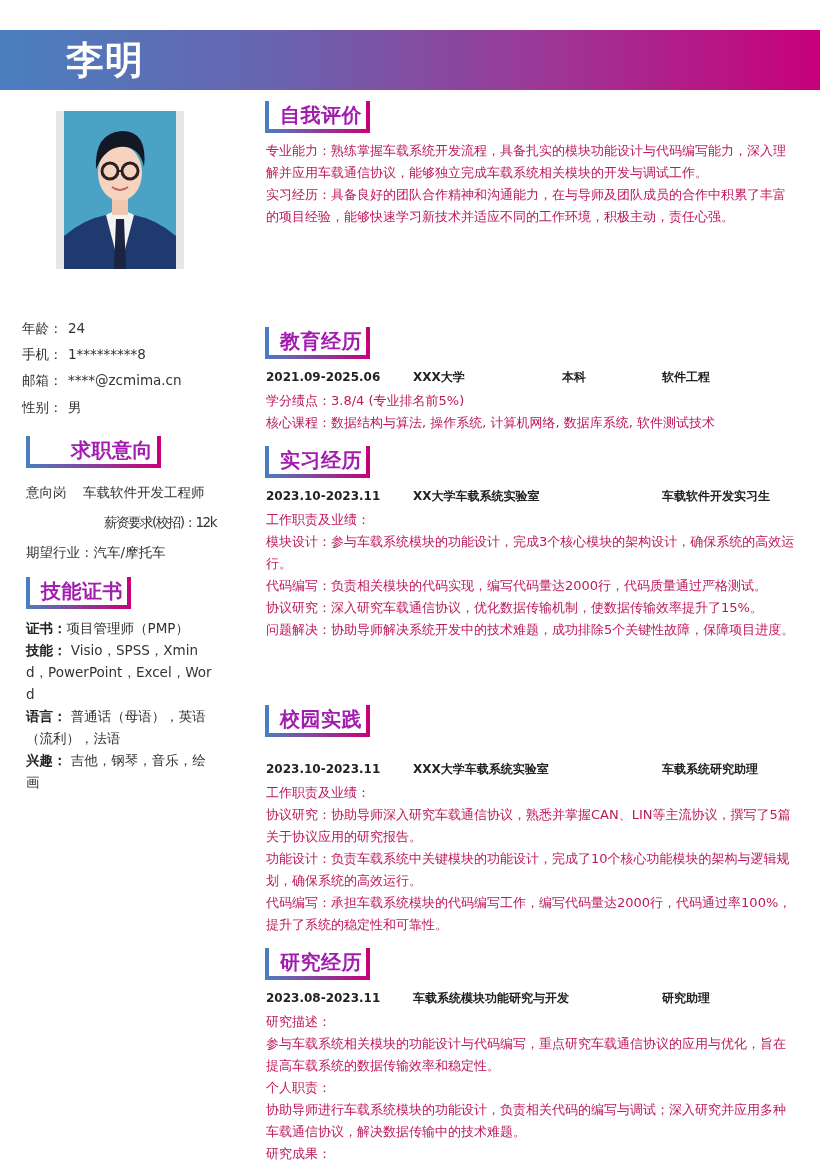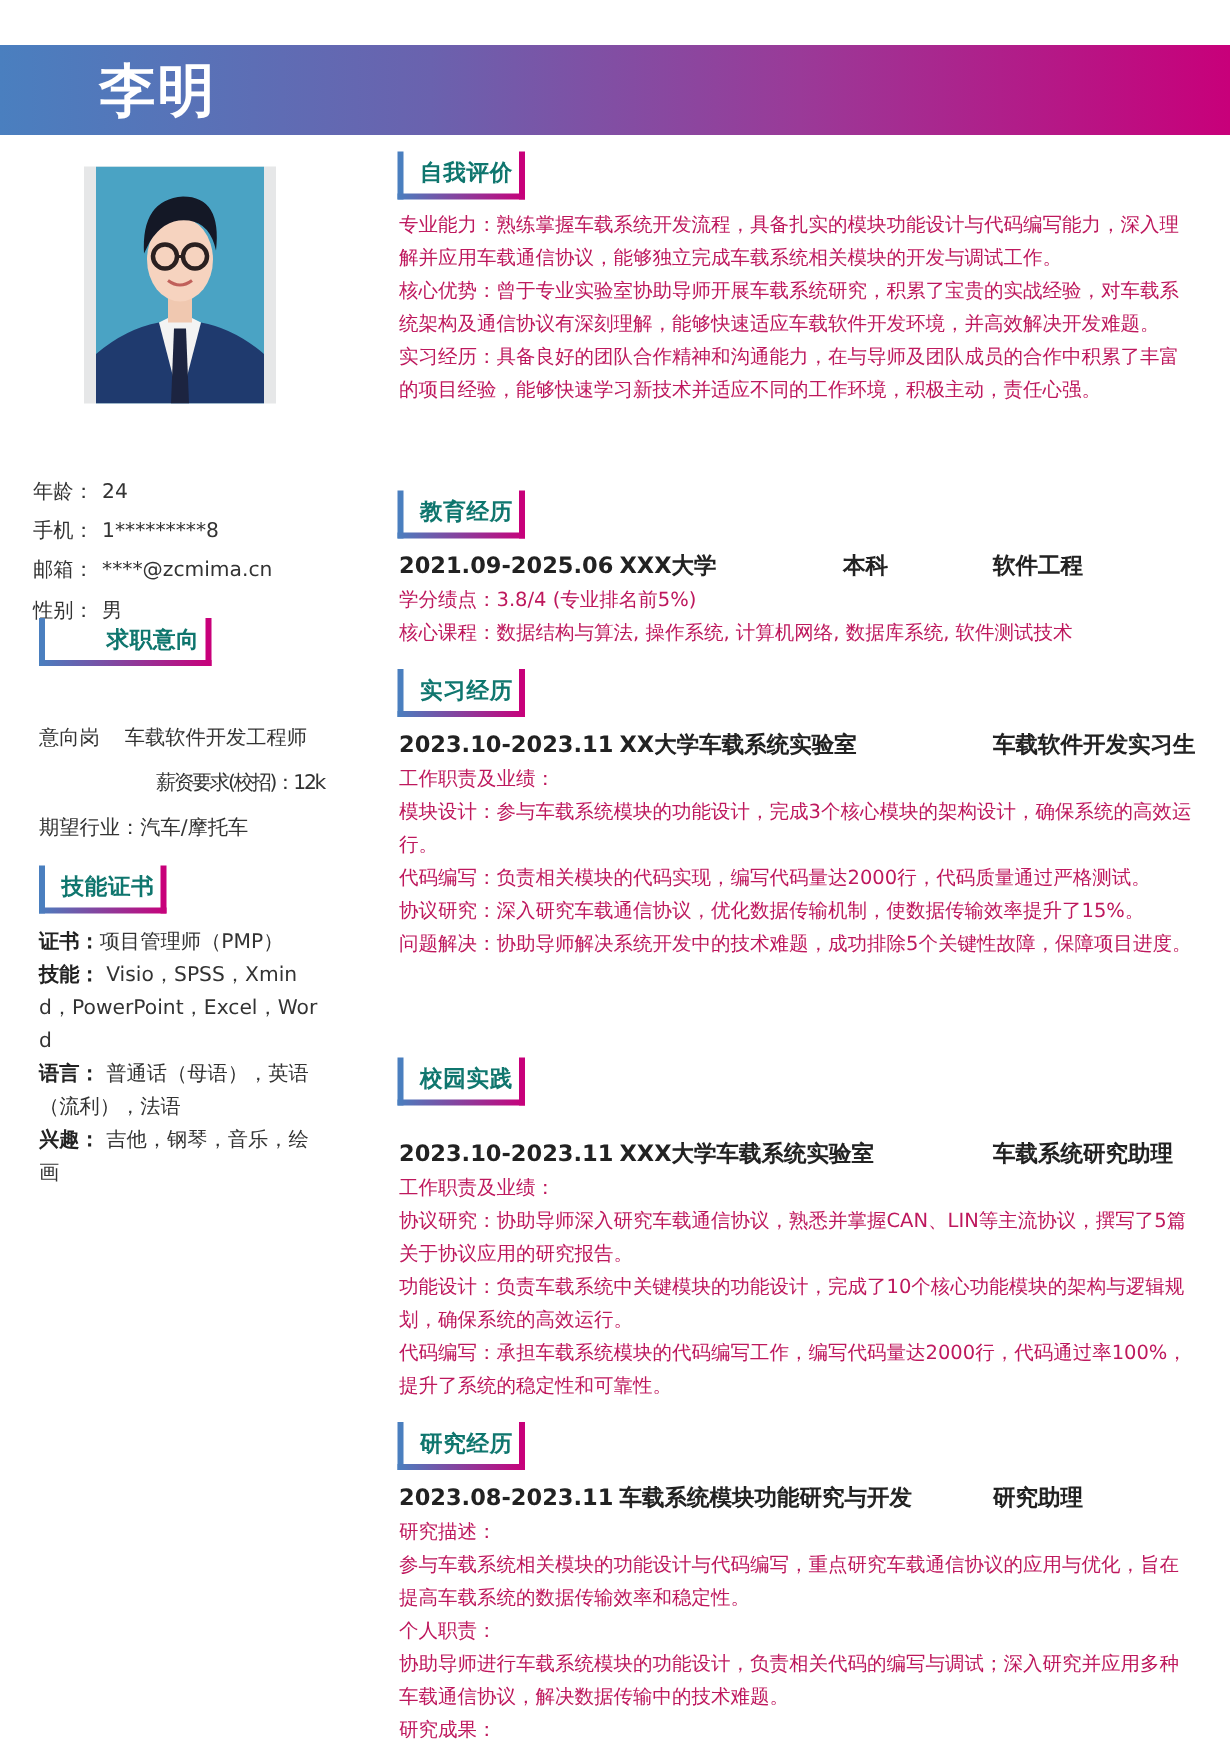--- a/index.html
+++ b/index.html
@@ -24,21 +24,21 @@
     position: absolute; left: 22px; font-size: 13.5px; line-height: 20px; color: #333;
     white-space: nowrap;
   }
   .info-row .lbl { display: inline-block; width: 46px; }
 
   .sec-title {
     position: absolute; height: 32px; padding: 0 8px 0 11px;
     border-left: 4px solid #4a7fbf;
   }
   .sec-title .txt {
-    font-size: 15px; font-weight: bold; color: #0f766e; line-height: 28px; display: block;
+    font-size: 20px; font-weight: bold; color: #a21caf; line-height: 28px; display: block;
     letter-spacing: 0.5px;
   }
   .sec-title::after {
     content: ""; position: absolute; left: -4px; right: 0; bottom: 0; height: 4px;
     background: linear-gradient(90deg, #4a7fbf, #c8007a);
   }
   .sec-title::before {
     content: ""; position: absolute; right: 0; top: 0; bottom: 0; width: 4px;
     background: #c8007a;
   }
@@ -47,21 +47,21 @@
     position: absolute; left: 26px; width: 190px; font-size: 13.5px; line-height: 22px; color: #333;
   }
   .side-text b { color: #222; }
 
   .main-text {
     position: absolute; left: 266px; width: 530px; font-size: 13px; line-height: 22px; color: #be185d;
     word-break: break-all;
   }
   .entry-head {
     position: absolute; left: 266px; width: 540px; height: 22px;
-    font-size: 15px; font-weight: bold; color: #222; line-height: 22px; white-space: nowrap;
+    font-size: 12px; font-weight: bold; color: #222; line-height: 22px; white-space: nowrap;
   }
   .entry-head span { position: absolute; top: 0; }
   .overlap { position: relative; display: inline-block; }
 </style>
 </head>
 <body>
 
 <div class="header-band">
   <div class="header-name">李明</div>
 </div>
@@ -96,21 +96,21 @@
 <div class="info-row" style="top:344px;">
   <span class="lbl">手机：</span><span>1*********8</span>
 </div>
 <div class="info-row" style="top:370px;">
   <span class="lbl">邮箱：</span><span>****@zcmima.cn</span>
 </div>
 <div class="info-row" style="top:397px;">
   <span class="lbl">性别：</span><span>男</span>
 </div>
 
-<div class="sec-title" style="left:26px; top:412px;padding-left:41px;">
+<div class="sec-title" style="left:26px; top:436px;padding-left:41px;">
   <span class="txt">求职意向</span>
 </div>
 <div class="side-text" style="top:481px; white-space:nowrap;">
   <span>意向岗</span>
   <span style="display:inline-block; width:8px;"></span>
   <span>车载软件开发工程师</span>
 </div>
 <div class="side-text" style="top:511px; white-space:nowrap;text-align:right;">
   <span class="overlap">
     <span style="letter-spacing:-1.5px;">薪资要求(校招)：12k</span>
@@ -128,21 +128,20 @@
   <div style="word-break:break-all;"><b>技能：</b><span> Visio，SPSS，Xmind，PowerPoint，Excel，Word</span></div>
   <div><b>语言：</b><span> 普通话（母语），英语（流利），法语</span></div>
   <div><b>兴趣：</b><span> 吉他，钢琴，音乐，绘画</span></div>
 </div>
 
 <div class="sec-title" style="left:265px; top:101px;">
   <span class="txt">自我评价</span>
 </div>
 <div class="main-text" style="top:140px;">
   <div>专业能力：熟练掌握车载系统开发流程，具备扎实的模块功能设计与代码编写能力，深入理解并应用车载通信协议，能够独立完成车载系统相关模块的开发与调试工作。</div>
-  <div>核心优势：曾于专业实验室协助导师开展车载系统研究，积累了宝贵的实战经验，对车载系统架构及通信协议有深刻理解，能够快速适应车载软件开发环境，并高效解决开发难题。</div>
   <div>实习经历：具备良好的团队合作精神和沟通能力，在与导师及团队成员的合作中积累了丰富的项目经验，能够快速学习新技术并适应不同的工作环境，积极主动，责任心强。</div>
 </div>
 
 <div class="sec-title" style="left:265px; top:327px;">
   <span class="txt">教育经历</span>
 </div>
 <div class="entry-head" style="top:366px;">
   <span style="left:0;">2021.09-2025.06</span>
   <span style="left:147px;">XXX大学</span>
   <span style="left:296px;">本科</span>

